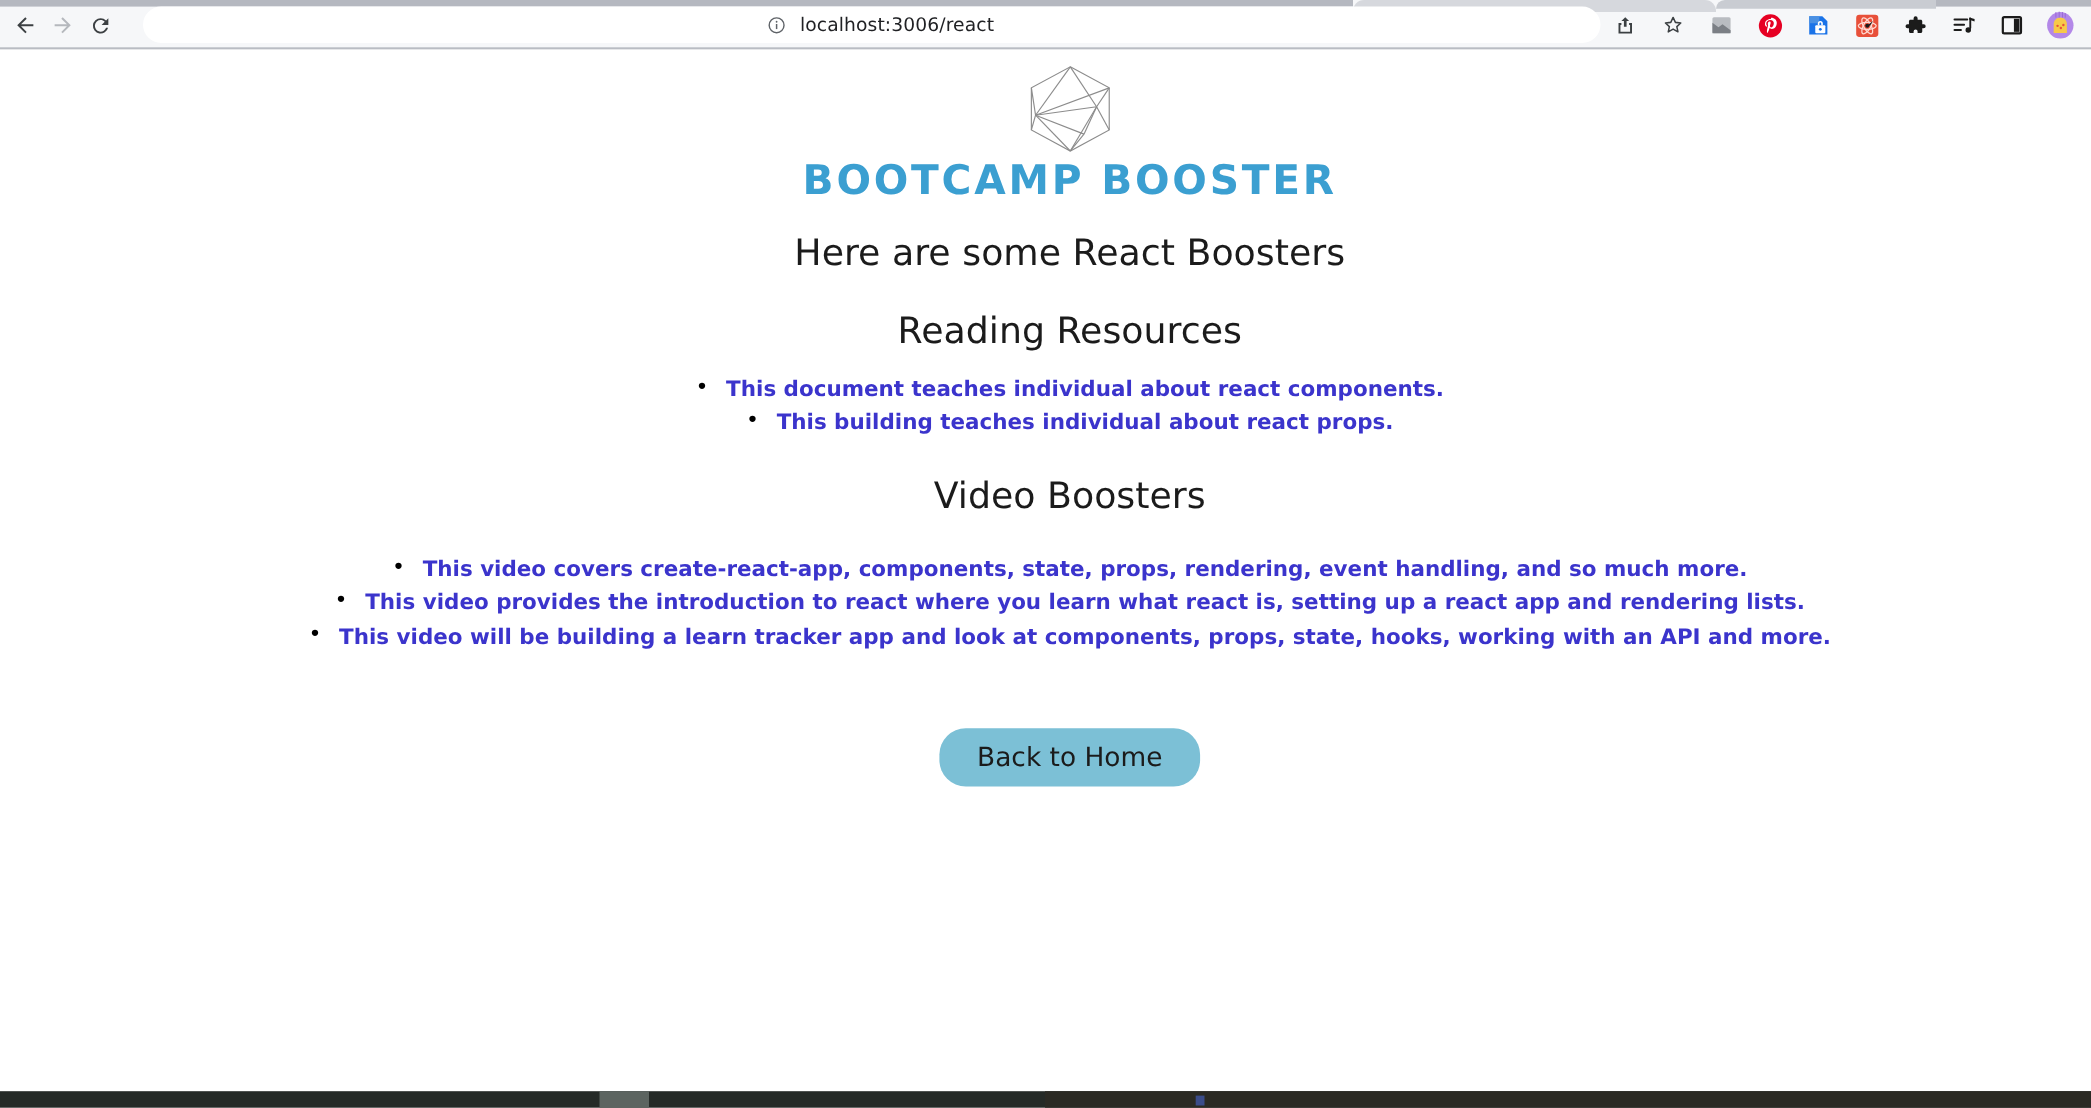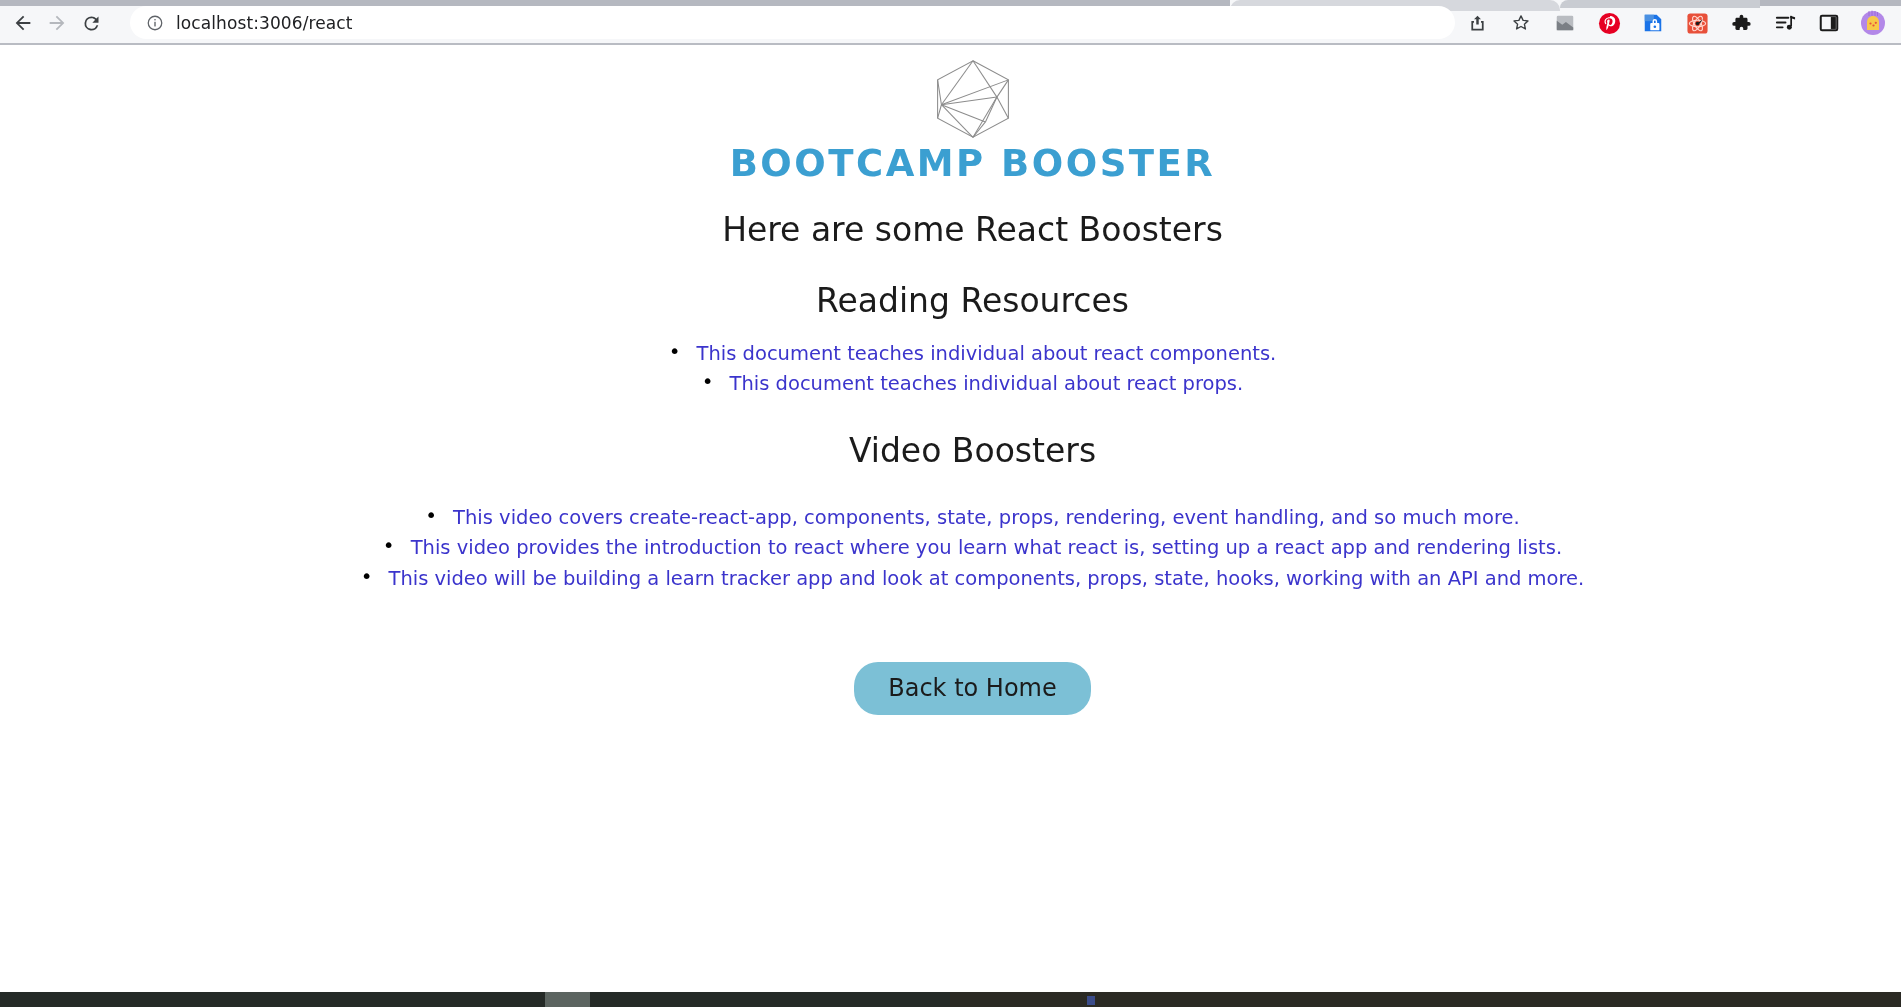--- a/index.html
+++ b/index.html
@@ -91,20 +91,21 @@
   #omnibox {
     position: absolute;
     top: 6px;
     left: 130px;
     width: 1325px;
     height: 33px;
     background: #ffffff;
     border-radius: 17px;
     display: flex;
     align-items: center;
+    justify-content: center;
   }
   #site-info-icon {
     margin-left: 16px;
     margin-right: 12px;
     display: flex;
     align-items: center;
   }
   #url-text {
     font-family: "DejaVu Sans", sans-serif;
     font-size: 17px;
@@ -199,20 +200,21 @@
     line-height: 1;
     vertical-align: 2px;
     margin-right: 16px;
   }
   .resource-link {
     font-family: "DejaVu Sans", sans-serif;
     font-size: 19.5px;
     color: #3b34cc;
     text-decoration: none;
     cursor: pointer;
+    font-weight: bold;
   }
   #video-list { margin-top: 32px; }
 
   #back-home-wrap {
     margin-top: 68px;
   }
   #back-to-home-button {
     display: inline-block;
     background: #7cc0d6;
     color: #1b1b1b;
@@ -435,21 +437,21 @@
     <div id="brand-wordmark">BOOTCAMP BOOSTER</div>
 
     <h1 id="main-heading">Here are some React Boosters</h1>
 
     <h2 class="section-heading">Reading Resources</h2>
     <ul class="resource-list" id="reading-list">
       <li>
         <span class="bullet-glyph">•</span><a class="resource-link">This document teaches individual about react components.</a>
       </li>
       <li>
-        <span class="bullet-glyph">•</span><a class="resource-link">This document teaches individual about react props.</a>
+        <span class="bullet-glyph">•</span><a class="resource-link">This building teaches individual about react props.</a>
       </li>
     </ul>
 
     <h2 class="section-heading">Video Boosters</h2>
     <ul class="resource-list" id="video-list">
       <li>
         <span class="bullet-glyph">•</span><a class="resource-link">This video covers create-react-app, components, state, props, rendering, event handling, and so much more.</a>
       </li>
       <li>
         <span class="bullet-glyph">•</span><a class="resource-link">This video provides the introduction to react where you learn what react is, setting up a react app and rendering lists.</a>

